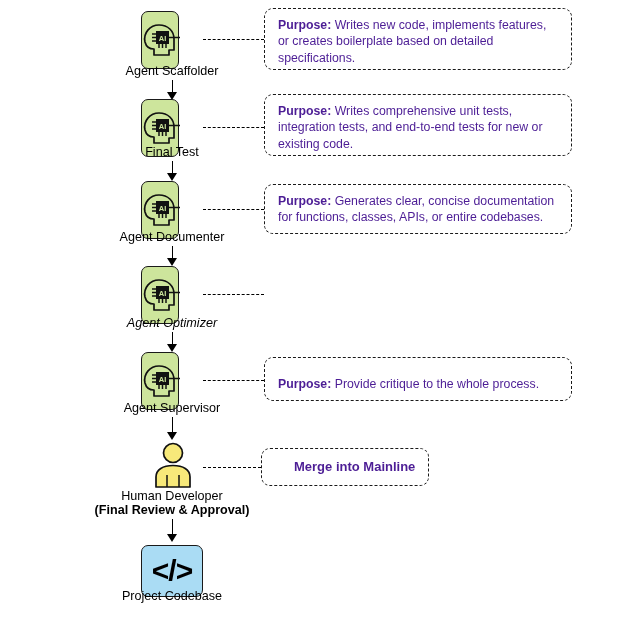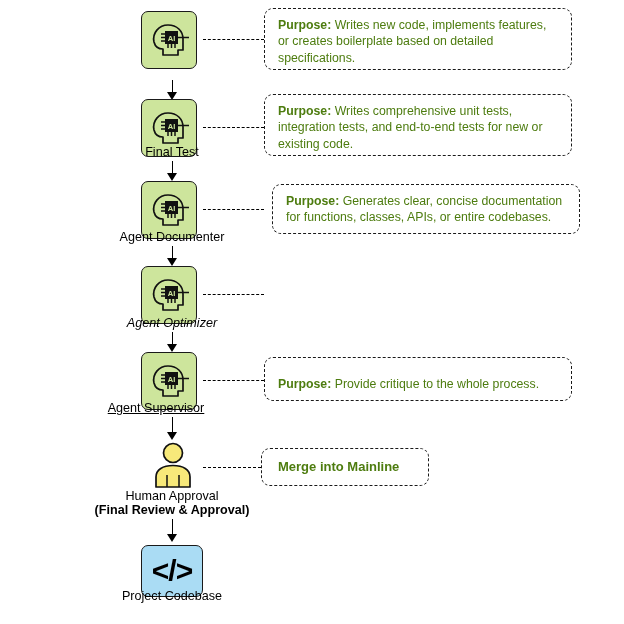--- a/index.html
+++ b/index.html
@@ -17,21 +17,21 @@
   #canvas {
     position: relative;
     width: 624px;
     height: 624px;
     background: #ffffff;
   }
 
   
   .node {
     position: absolute;
-    width: 56px;
+    width: 38px;
     height: 58px;
     border: 1.6px solid #1a1a1a;
     border-radius: 7px;
     box-sizing: border-box;
     display: flex;
     align-items: center;
     justify-content: center;
   }
   .node.agent { background: #cde59c; }
   .node.code  { background: #aadcf4; width: 62px; height: 52px; }
@@ -60,29 +60,29 @@
   
   .callout {
     position: absolute;
     border: 1.5px dashed #1a1a1a;
     border-radius: 9px;
     background: #ffffff;
     box-sizing: border-box;
     padding: 8px 11px 8px 13px;
     font-size: 12.3px;
     line-height: 16.4px;
-    color: #4d7c0f;
+    color: #4c1d95;
   }
   .callout b { font-weight: bold; }
   .callout.plain {
     display: flex;
     align-items: center;
     font-weight: bold;
     font-size: 13px;
-    padding-left: 16px;
+    padding-left: 32px;
   }
 
   
   .vline {
     position: absolute;
     width: 0;
     border-left: 1.6px solid #000;
   }
   .arrowhead {
     position: absolute;
@@ -115,20 +115,21 @@
           <line x1="14" y1="17.5" x2="18" y2="17.5"></line>
           <line x1="14" y1="21" x2="18" y2="21"></line>
           <line x1="21" y1="24" x2="21" y2="28"></line>
           <line x1="24.5" y1="24" x2="24.5" y2="28"></line>
           <line x1="28" y1="24" x2="28" y2="28"></line>
           <line x1="31" y1="17.5" x2="42" y2="17.5"></line>
         </g>
       </svg>
     </span>
   </div>
+  <div class="node-label" style="top:64px;left:82px;width:180px;">Agent Scaffolder</div>
 
   <div class="dashline" style="left:203px; top:39px; width:61px;"></div>
   <div class="callout" style="left:264px; top:8px; width:308px; height:62px;">
     <b>Purpose:</b><span> Writes new code, implements features, or creates boilerplate based on detailed specifications.</span>
   </div>
 
   <div class="vline" style="left:172px; top:80px; height:14px;"></div>
   <div class="arrowhead" style="left:167px; top:92px;"></div>
 
   <div class="node agent" style="left:141px; top:99px;">
@@ -173,21 +174,21 @@
           <line x1="24.5" y1="24" x2="24.5" y2="28"></line>
           <line x1="28" y1="24" x2="28" y2="28"></line>
           <line x1="31" y1="17.5" x2="42" y2="17.5"></line>
         </g>
       </svg>
     </span>
   </div>
   <div class="node-label" style="top:230px;left:82px;width:180px;">Agent Documenter</div>
 
   <div class="dashline" style="left:203px; top:209px; width:61px;"></div>
-  <div class="callout" style="left:272px; top:184px; width:308px; height:50px;">
+  <div class="callout" style="left:264px; top:184px; width:308px; height:50px;">
     <b>Purpose:</b><span> Generates clear, concise documentation for functions, classes, APIs, or entire codebases.</span>
   </div>
 
   <div class="vline" style="left:172px; top:246px; height:14px;"></div>
   <div class="arrowhead" style="left:167px; top:258px;"></div>
 
   <div class="node agent" style="left:141px; top:266px;">
     <span>
       <svg width="44" height="40" viewBox="0 0 44 40">
         <path d="M7 22 C5 13, 12 5, 21 5 C30 5, 36 11, 36 19 L36 30 L31 30 L31 35 L16 35 L16 29 C11 29, 8 26, 7 22 Z" fill="none" stroke="#111" stroke-width="1.7" stroke-linejoin="round"></path>
@@ -223,21 +224,21 @@
           <line x1="14" y1="17.5" x2="18" y2="17.5"></line>
           <line x1="14" y1="21" x2="18" y2="21"></line>
           <line x1="21" y1="24" x2="21" y2="28"></line>
           <line x1="24.5" y1="24" x2="24.5" y2="28"></line>
           <line x1="28" y1="24" x2="28" y2="28"></line>
           <line x1="31" y1="17.5" x2="42" y2="17.5"></line>
         </g>
       </svg>
     </span>
   </div>
-  <div class="node-label" style="top:401px;left:66px;width:180px;text-decoration:underline;">Agent Supervisor</div>
+  <div class="node-label" style="top:401px;left:82px;width:180px;">Agent Supervisor</div>
 
   <div class="dashline" style="left:203px; top:380px; width:61px;"></div>
   <div class="callout" style="left:264px; top:357px; width:308px; height:44px; display:flex; align-items:flex-end;">
     <span><b>Purpose:</b><span> Provide critique to the whole process.</span></span>
   </div>
 
   <div class="vline" style="left:172px; top:417px; height:17px;"></div>
   <div class="arrowhead" style="left:167px; top:432px;"></div>
 
   <div class="node human" style="left:145px; top:442px; width:56px; height:46px;">
@@ -245,21 +246,21 @@
       <svg width="52" height="46" viewBox="0 0 52 46">
         <circle cx="26" cy="11" r="9.5" fill="#f7e97a" stroke="#111" stroke-width="1.7"></circle>
         <path d="M9 45 L9 35 C9 27.5, 16 23.5, 26 23.5 C36 23.5, 43 27.5, 43 35 L43 45 Z" fill="#f7e97a" stroke="#111" stroke-width="1.7" stroke-linejoin="round"></path>
         <g stroke="#111" stroke-width="1.5" fill="none">
           <line x1="20" y1="33" x2="20" y2="45"></line>
           <line x1="32" y1="33" x2="32" y2="45"></line>
         </g>
       </svg>
     </span>
   </div>
-  <div class="node-label" style="top:489px;left:42px;width:260px;">Human Approval</div>
+  <div class="node-label" style="top:489px;left:42px;width:260px;">Human Developer</div>
   <div class="node-label" style="top:503px;left:42px;width:260px;font-weight:bold;">(Final Review &amp; Approval)</div>
 
   <div class="dashline" style="left:203px; top:467px; width:58px;"></div>
   <div class="callout plain" style="left:261px; top:448px; width:168px; height:38px;">
     <span>Merge into Mainline</span>
   </div>
 
   <div class="vline" style="left:172px; top:519px; height:17px;"></div>
   <div class="arrowhead" style="left:167px; top:534px;"></div>
 

